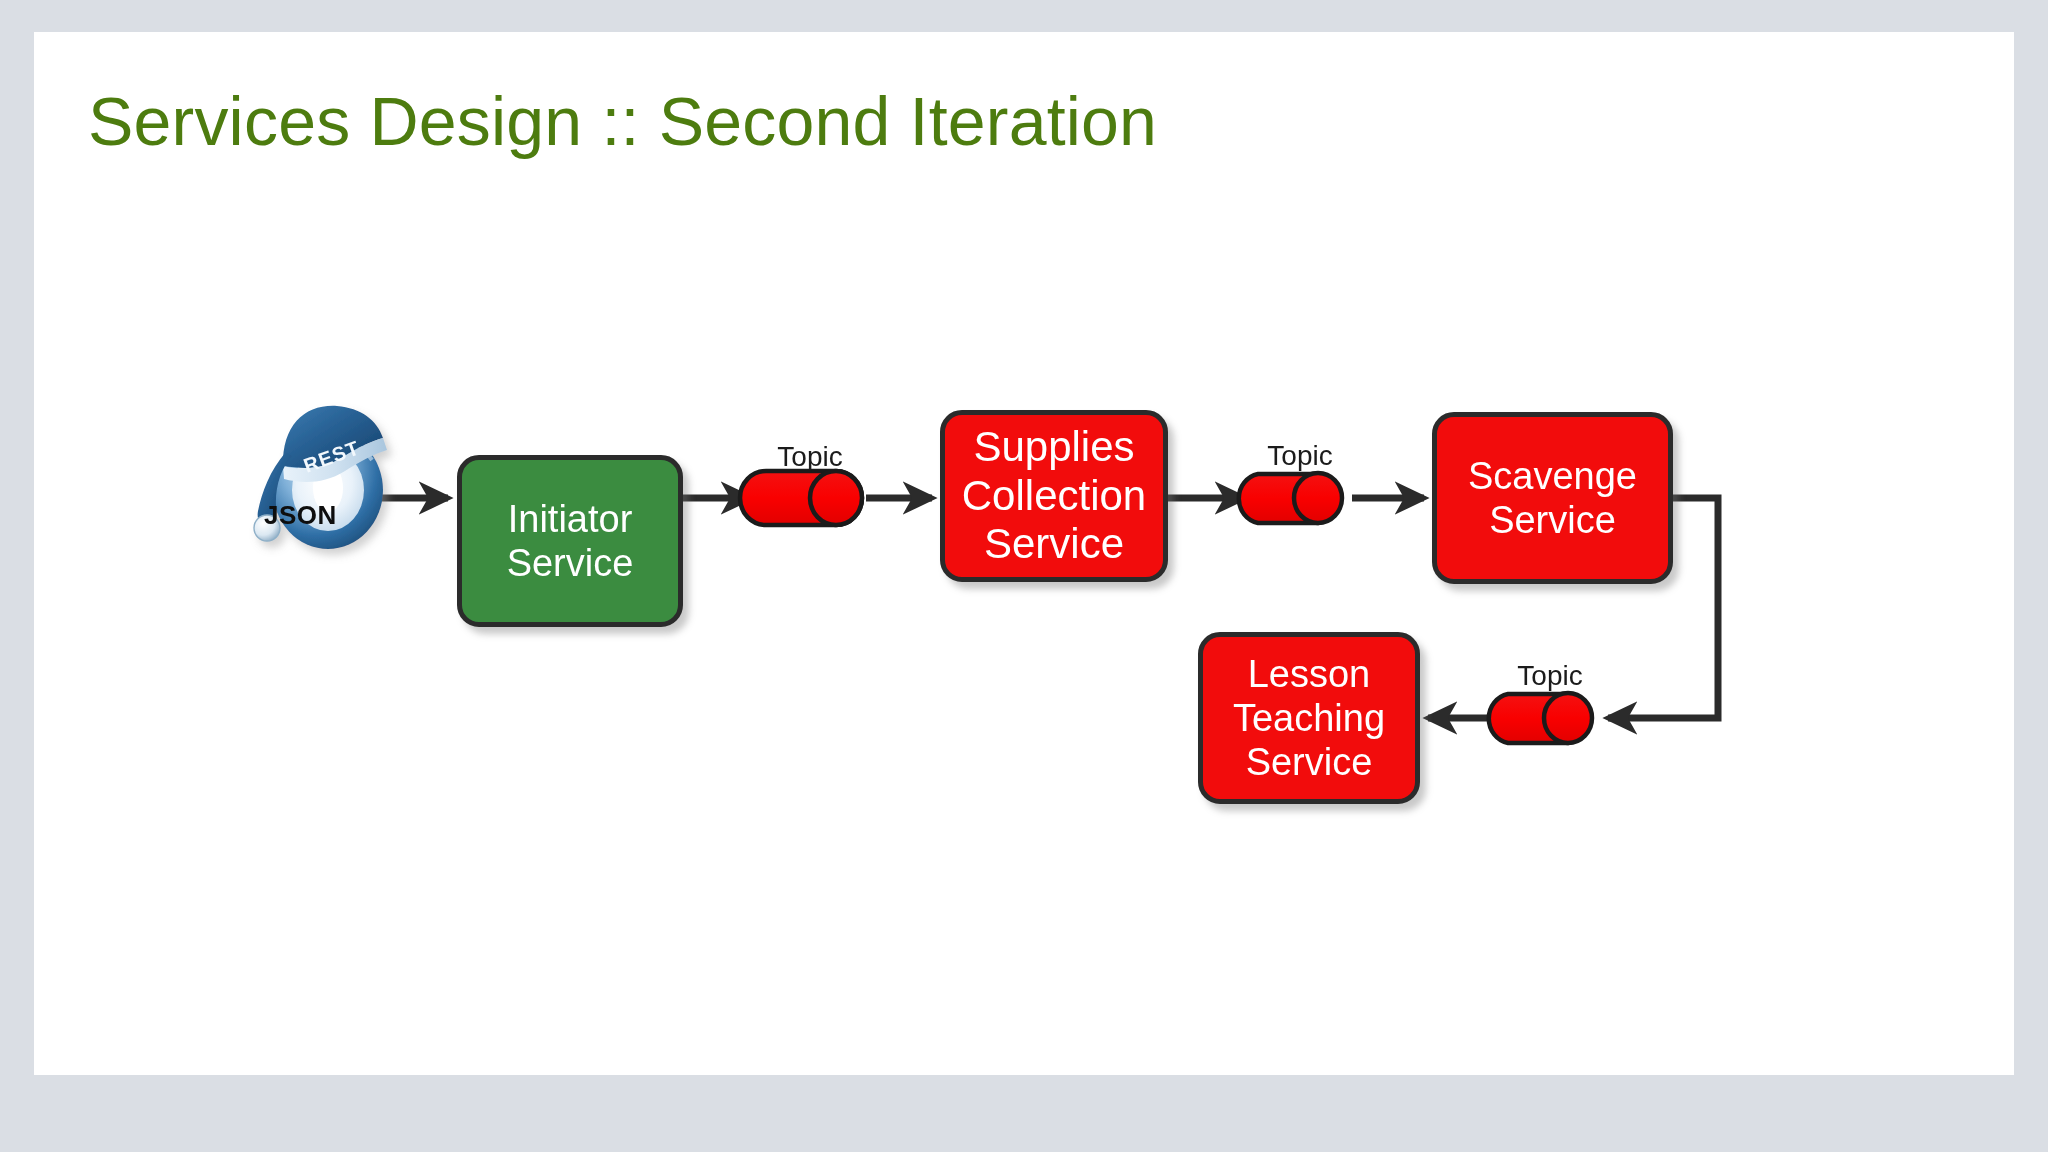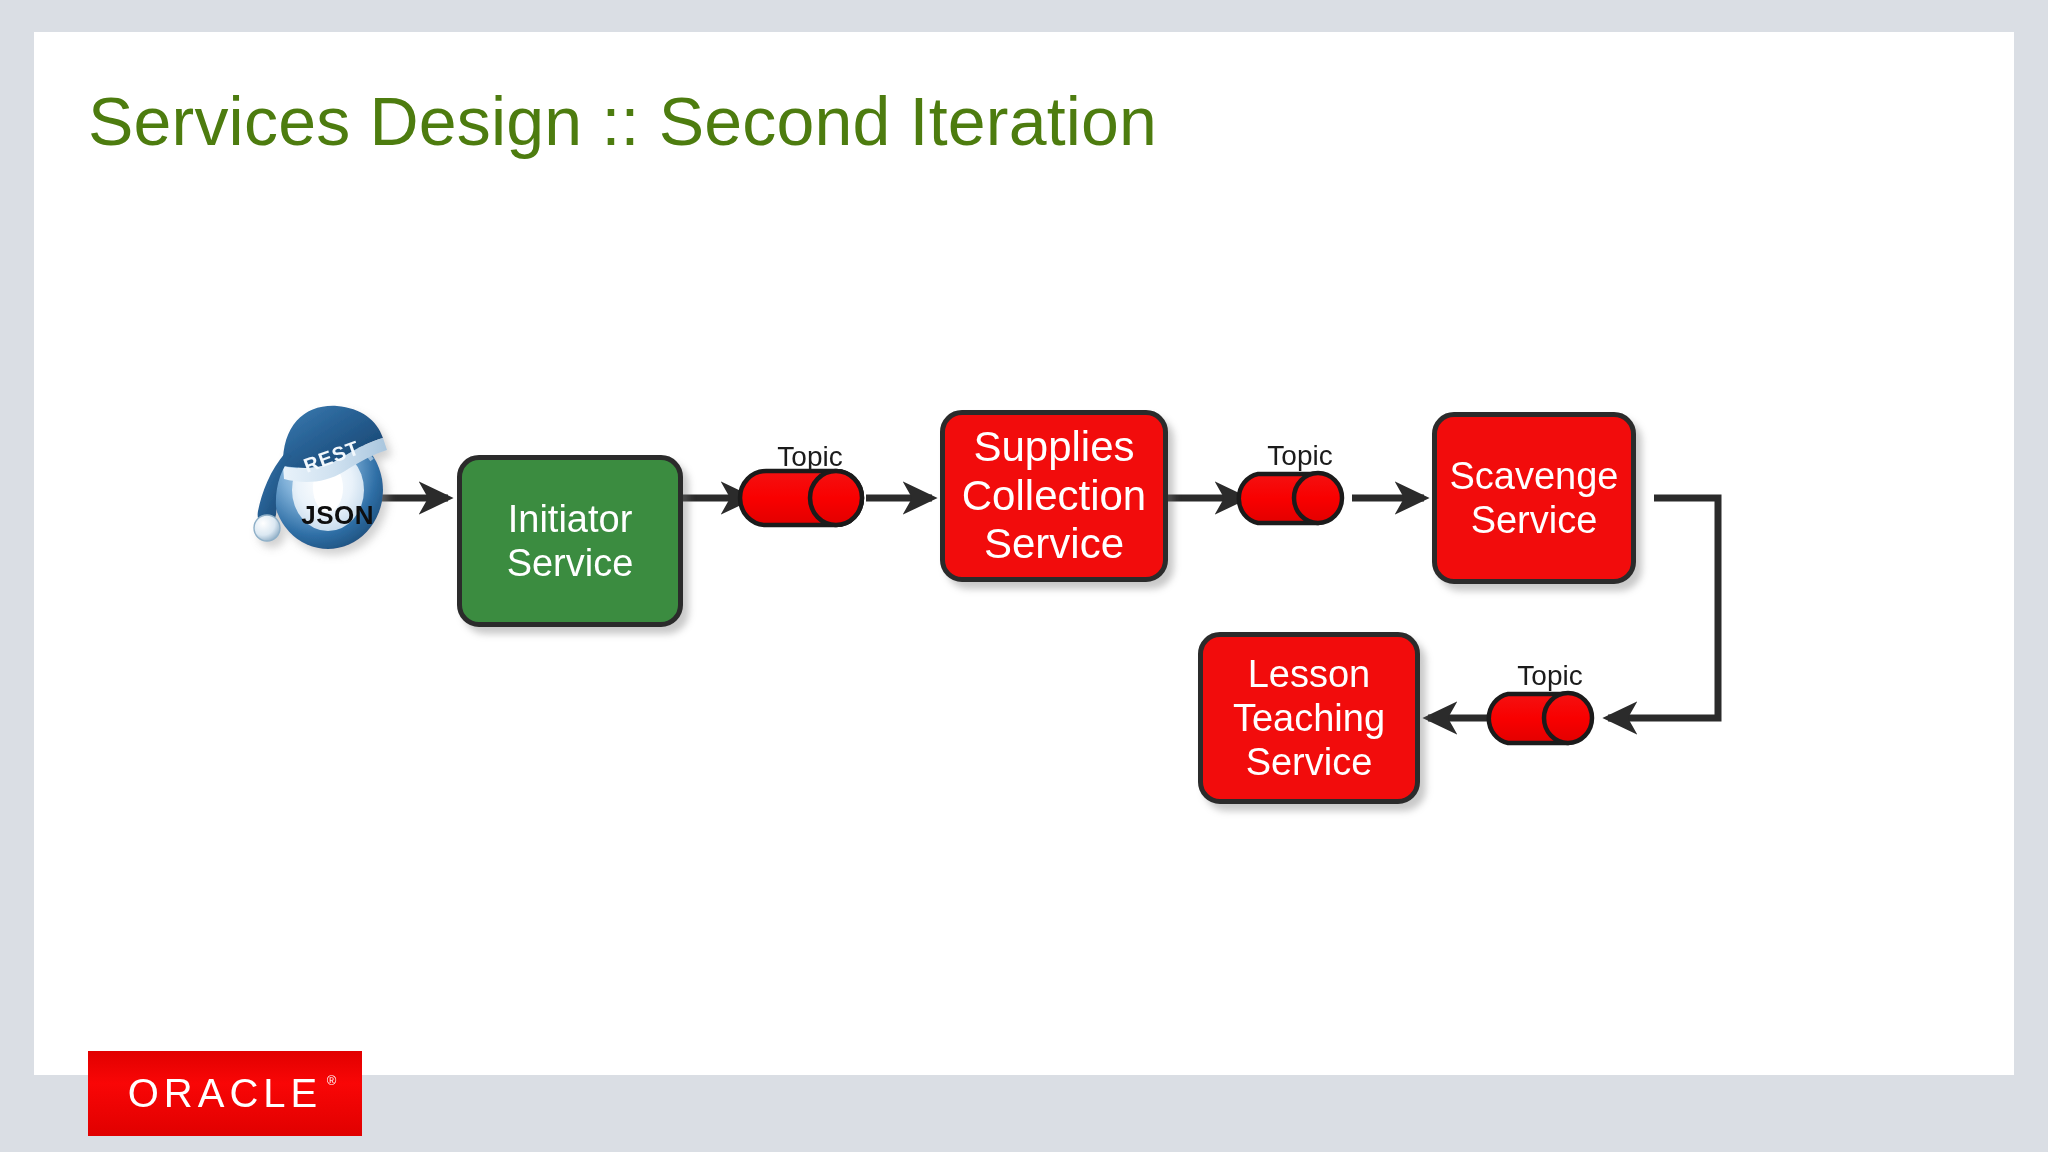--- a/index.html
+++ b/index.html
@@ -65,21 +65,21 @@
 
   #box-initiator {
     left: 457px; top: 412px; width: 226px; height: 172px;
     font-size: 38px;
   }
   #box-supplies {
     left: 940px; top: 410px; width: 228px; height: 172px;
     font-size: 42px;
   }
   #box-scavenge {
-    left: 1432px; top: 412px; width: 204px; height: 172px;
+    left: 1432px; top: 412px; width: 241px; height: 172px;
     font-size: 38px;
   }
   #box-lesson {
     left: 1198px; top: 632px; width: 222px; height: 172px;
     font-size: 38px;
   }
   
   .topic-group { position: absolute; }
   .topic-label {
     position: absolute;
@@ -91,21 +91,21 @@
     white-space: nowrap;
   }
   #topic-1 { left: 754px; top: 441px; width: 112px; }
   #topic-2 { left: 1248px; top: 440px; width: 104px; }
   #topic-3 { left: 1498px; top: 660px; width: 104px; }
   #json-word {
     position: absolute;
     left: 264px;
     top: 500px;
     width: 110px;
-    text-align: right;
+    text-align: left;
     font-size: 26px;
     font-weight: bold;
     color: #0e0e0e;
     letter-spacing: 0.5px;
   }
   
   #oracle-logo {
     position: absolute;
     left: 88px;
     top: 1051px;
@@ -261,21 +261,15 @@
 Service</div>
   <div class="svc-box svc-red" id="box-supplies">Supplies
 Collection
 Service</div>
   <div class="svc-box svc-red" id="box-scavenge">Scavenge
 Service</div>
   <div class="svc-box svc-red" id="box-lesson">Lesson
 Teaching
 Service</div>
 
-  <div id="oracle-logo">
-    <span id="oracle-wordmark">
-      <span>ORACLE</span>
-      <span id="oracle-reg">®</span>
-    </span>
-  </div>
 
 
 </div>
 
 </body></html>

